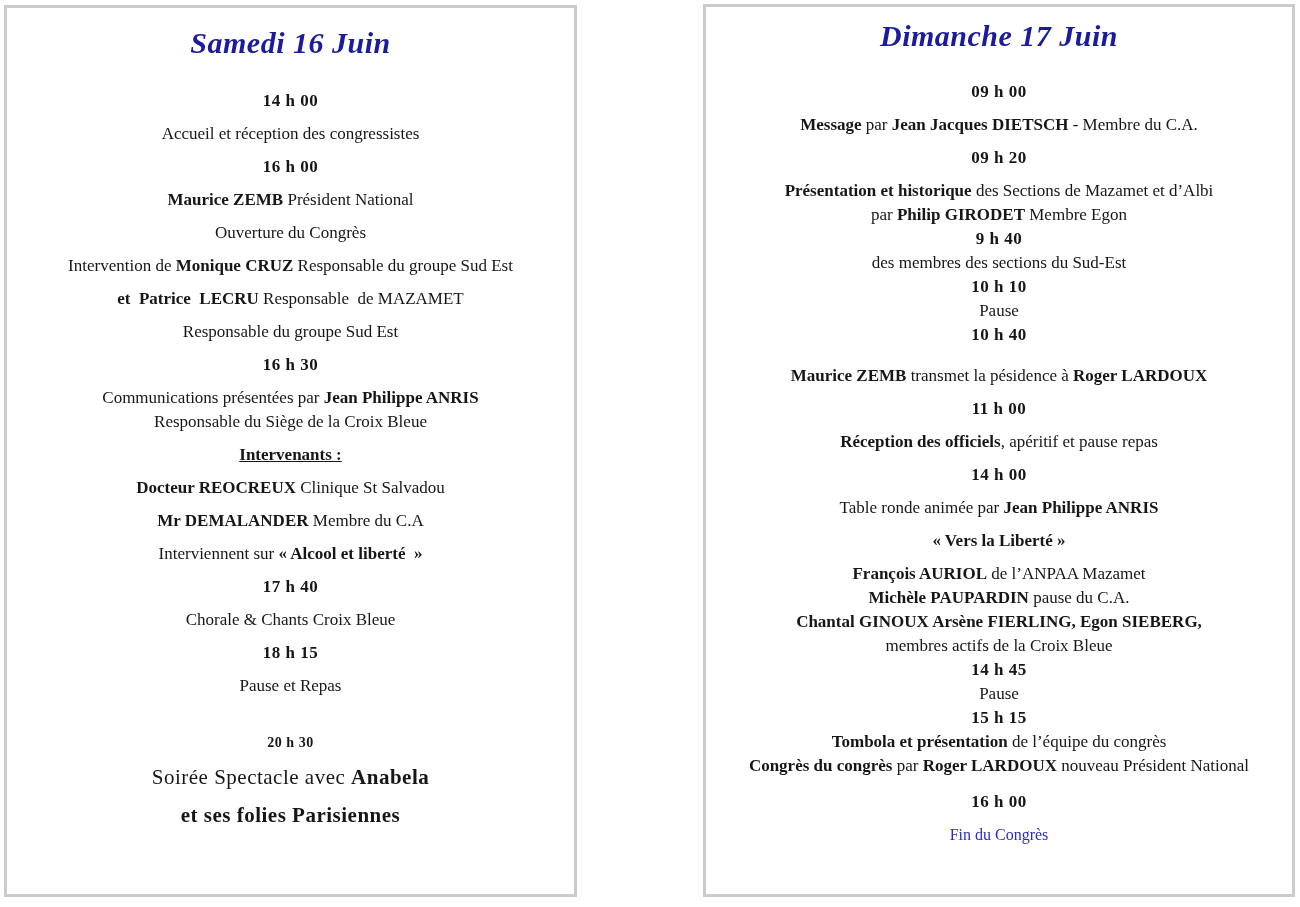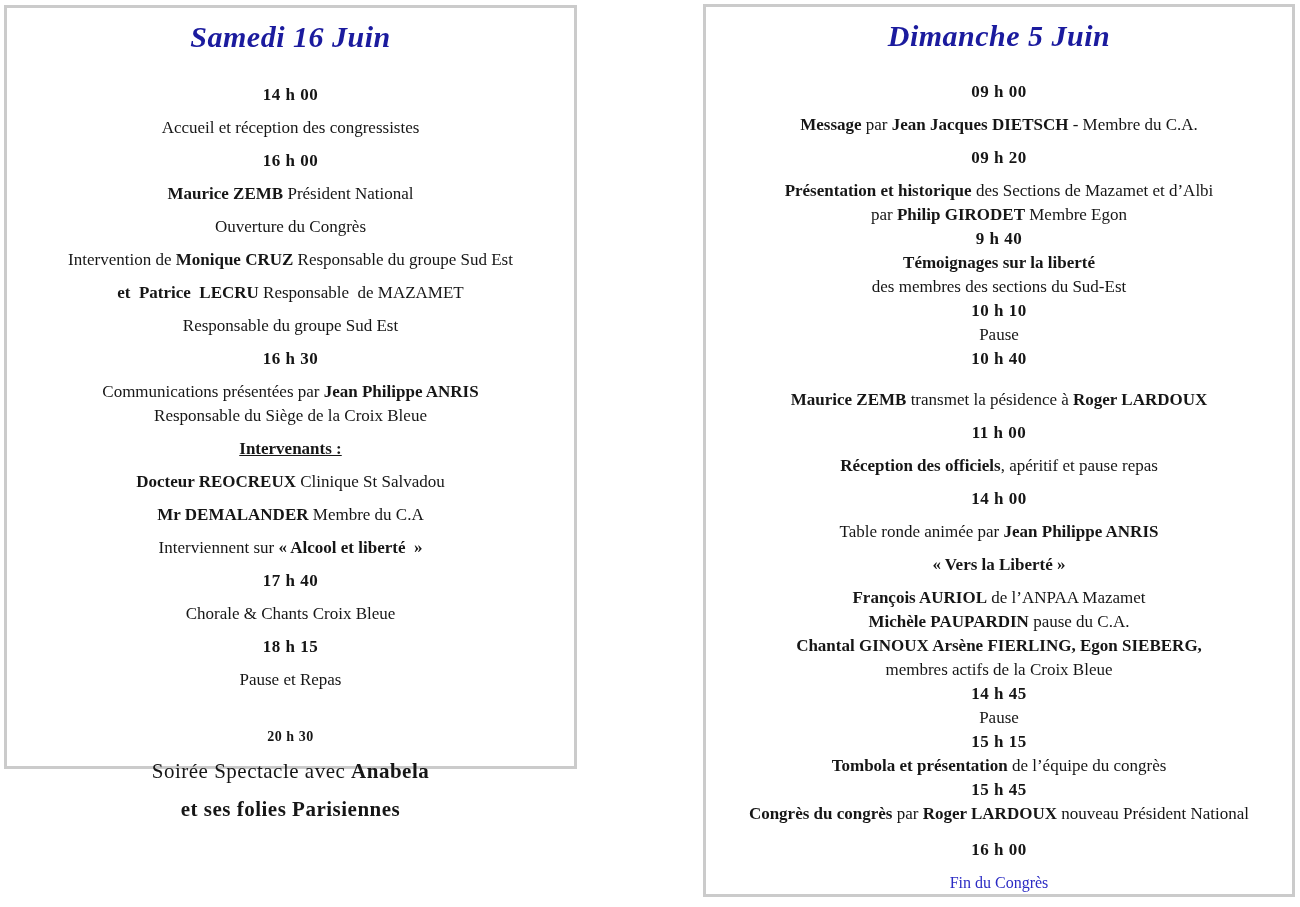--- a/index.html
+++ b/index.html
@@ -10,21 +10,21 @@
     color: #161616;
     position: relative;
     overflow: hidden;
   }
   .page {
     position: absolute;
     background: #ffffff;
     border: 3px solid #cbcbcb;
     text-align: center;
   }
-  .page-left  { left: 4px;   top: 5px; width: 573px; height: 764px; padding: 10px 20px 0; }
+  .page-left  { left: 4px;   top: 5px; width: 573px; height: 892px; padding: 16px 20px 0; }
   .page-right { left: 703px; top: 4px; width: 592px; height: 893px; padding: 10px 14px 0; }
   .page-title {
     font-size: 30px;
     line-height: 38px;
     font-weight: 700;
     font-style: italic;
     color: #1b1b9e;
     letter-spacing: 0.5px;
   }
   .line {
@@ -72,45 +72,43 @@
       <div class="line text gap-normal"><span class="seg">Chorale &amp; Chants Croix Bleue</span></div>
       <div class="line time gap-normal"><span class="seg b">18 h 15</span></div>
       <div class="line text gap-normal"><span class="seg">Pause et Repas</span></div>
       <div class="line time-small gap-xl"><span class="seg b">20 h 30</span></div>
       <div class="line text-big gap-big"><span class="seg">Soirée Spectacle avec </span><span class="seg b">Anabela</span></div>
       <div class="line text-big gap-big"><span class="seg b">et ses folies Parisiennes</span></div>
     </div>
 </section>
 
 <section class="page page-right">
-  <h1 class="page-title">Dimanche 5 Juin</h1>
+  <h1 class="page-title">Dimanche 17 Juin</h1>
   <div class="lines">
       <div class="line time gap-first2"><span class="seg b">09 h 00</span></div>
       <div class="line text gap-normal"><span class="seg b">Message</span><span class="seg"> par </span><span class="seg b">Jean Jacques DIETSCH</span><span class="seg"> - Membre du C.A.</span></div>
       <div class="line time gap-normal"><span class="seg b">09 h 20</span></div>
       <div class="line text gap-normal"><span class="seg b">Présentation et historique</span><span class="seg"> des Sections de Mazamet et d’Albi</span></div>
       <div class="line text gap-tight"><span class="seg">par </span><span class="seg b">Philip GIRODET</span><span class="seg"> Membre Egon</span></div>
       <div class="line time gap-tight"><span class="seg b">9 h 40</span></div>
-      <div class="line text gap-tight"><span class="seg b">Témoignages sur la liberté</span></div>
       <div class="line text gap-tight"><span class="seg">des membres des sections du Sud-Est</span></div>
       <div class="line time gap-tight"><span class="seg b">10 h 10</span></div>
       <div class="line text gap-tight"><span class="seg">Pause</span></div>
       <div class="line time gap-tight"><span class="seg b">10 h 40</span></div>
       <div class="line text gap-wide"><span class="seg b">Maurice ZEMB</span><span class="seg"> transmet la pésidence à </span><span class="seg b">Roger LARDOUX</span></div>
       <div class="line time gap-normal"><span class="seg b">11 h 00</span></div>
       <div class="line text gap-normal"><span class="seg b">Réception des officiels</span><span class="seg">, apéritif et pause repas</span></div>
       <div class="line time gap-normal"><span class="seg b">14 h 00</span></div>
       <div class="line text gap-normal"><span class="seg">Table ronde animée par </span><span class="seg b">Jean Philippe ANRIS</span></div>
       <div class="line text gap-normal"><span class="seg b">« Vers la Liberté »</span></div>
       <div class="line text gap-normal"><span class="seg b">François AURIOL</span><span class="seg"> de l’ANPAA Mazamet</span></div>
       <div class="line text gap-tight"><span class="seg b">Michèle PAUPARDIN</span><span class="seg"> pause du C.A.</span></div>
       <div class="line text gap-tight"><span class="seg b">Chantal GINOUX Arsène FIERLING, Egon SIEBERG,</span></div>
       <div class="line text gap-tight"><span class="seg">membres actifs de la Croix Bleue</span></div>
       <div class="line time gap-tight"><span class="seg b">14 h 45</span></div>
       <div class="line text gap-tight"><span class="seg">Pause</span></div>
       <div class="line time gap-tight"><span class="seg b">15 h 15</span></div>
       <div class="line text gap-tight"><span class="seg b">Tombola et présentation</span><span class="seg"> de l’équipe du congrès</span></div>
-      <div class="line time gap-tight"><span class="seg b">15 h 45</span></div>
       <div class="line text gap-tight"><span class="seg b">Congrès du congrès</span><span class="seg"> par </span><span class="seg b">Roger LARDOUX</span><span class="seg"> nouveau Président National</span></div>
       <div class="line time gap-med"><span class="seg b">16 h 00</span></div>
       <div class="line note-blue gap-big"><span class="seg">Fin du Congrès</span></div>
     </div>
 </section>
 
 </body></html>

